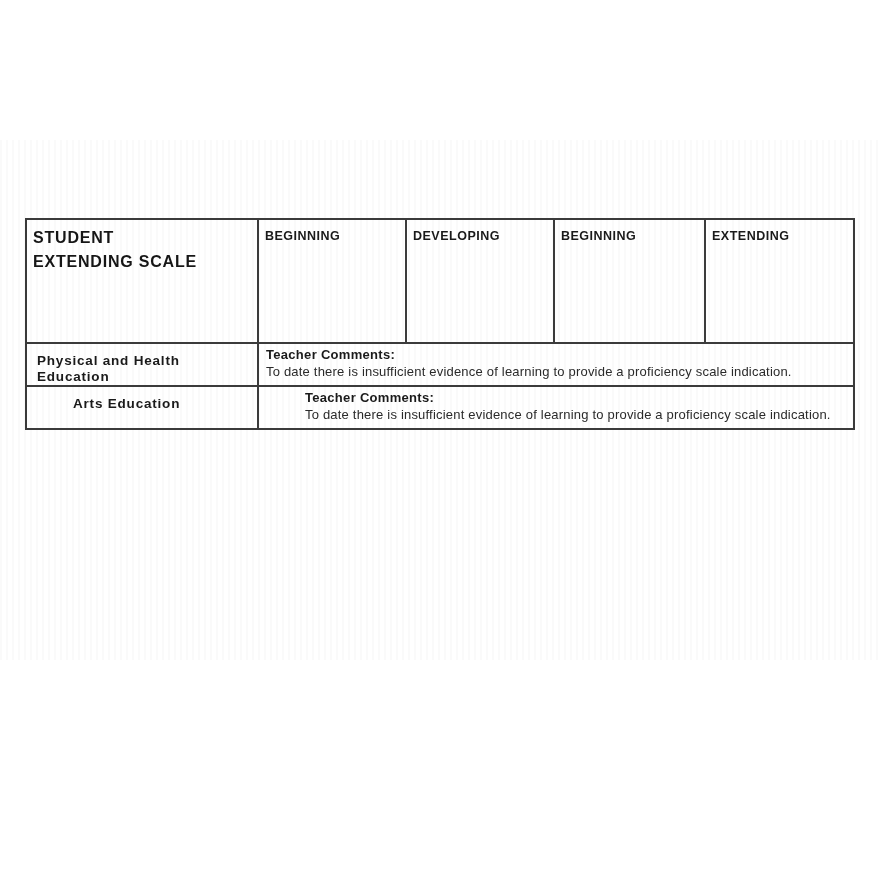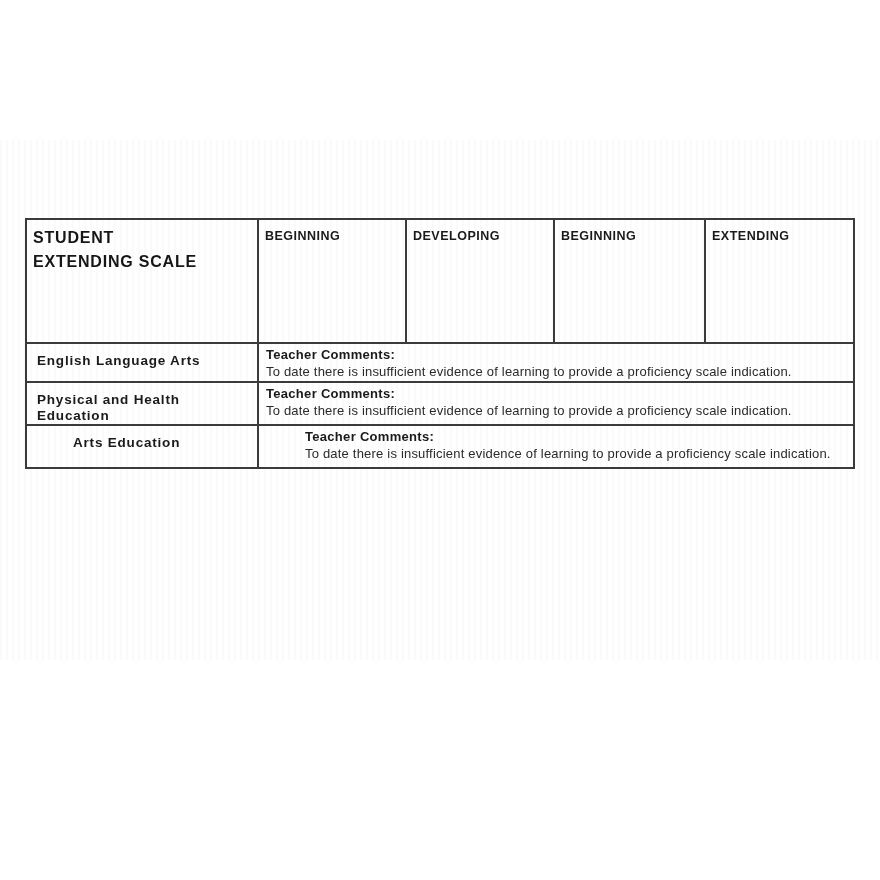--- a/index.html
+++ b/index.html
@@ -118,27 +118,20 @@
         <th class="title-cell">
           <div>STUDENT</div>
           <div>EXTENDING SCALE</div>
         </th>
         <th class="col-head">BEGINNING</th>
         <th class="col-head">DEVELOPING</th>
         <th class="col-head">BEGINNING</th>
         <th class="col-head">EXTENDING</th>
       </tr>
 
-      <tr class="row-std">
-        <td class="subject-cell">English Language Arts</td>
-        <td class="comments-cell" colspan="4">
-          <span class="comments-label">Teacher Comments:</span>
-          <span class="comments-text">To date there is insufficient evidence of learning to provide a proficiency scale indication.</span>
-        </td>
-      </tr>
 
 
 
 
       <tr class="row-tall">
         <td class="subject-cell">Physical and Health Education</td>
         <td class="comments-cell" colspan="4">
           <span class="comments-label">Teacher Comments:</span>
           <span class="comments-text">To date there is insufficient evidence of learning to provide a proficiency scale indication.</span>
         </td>

